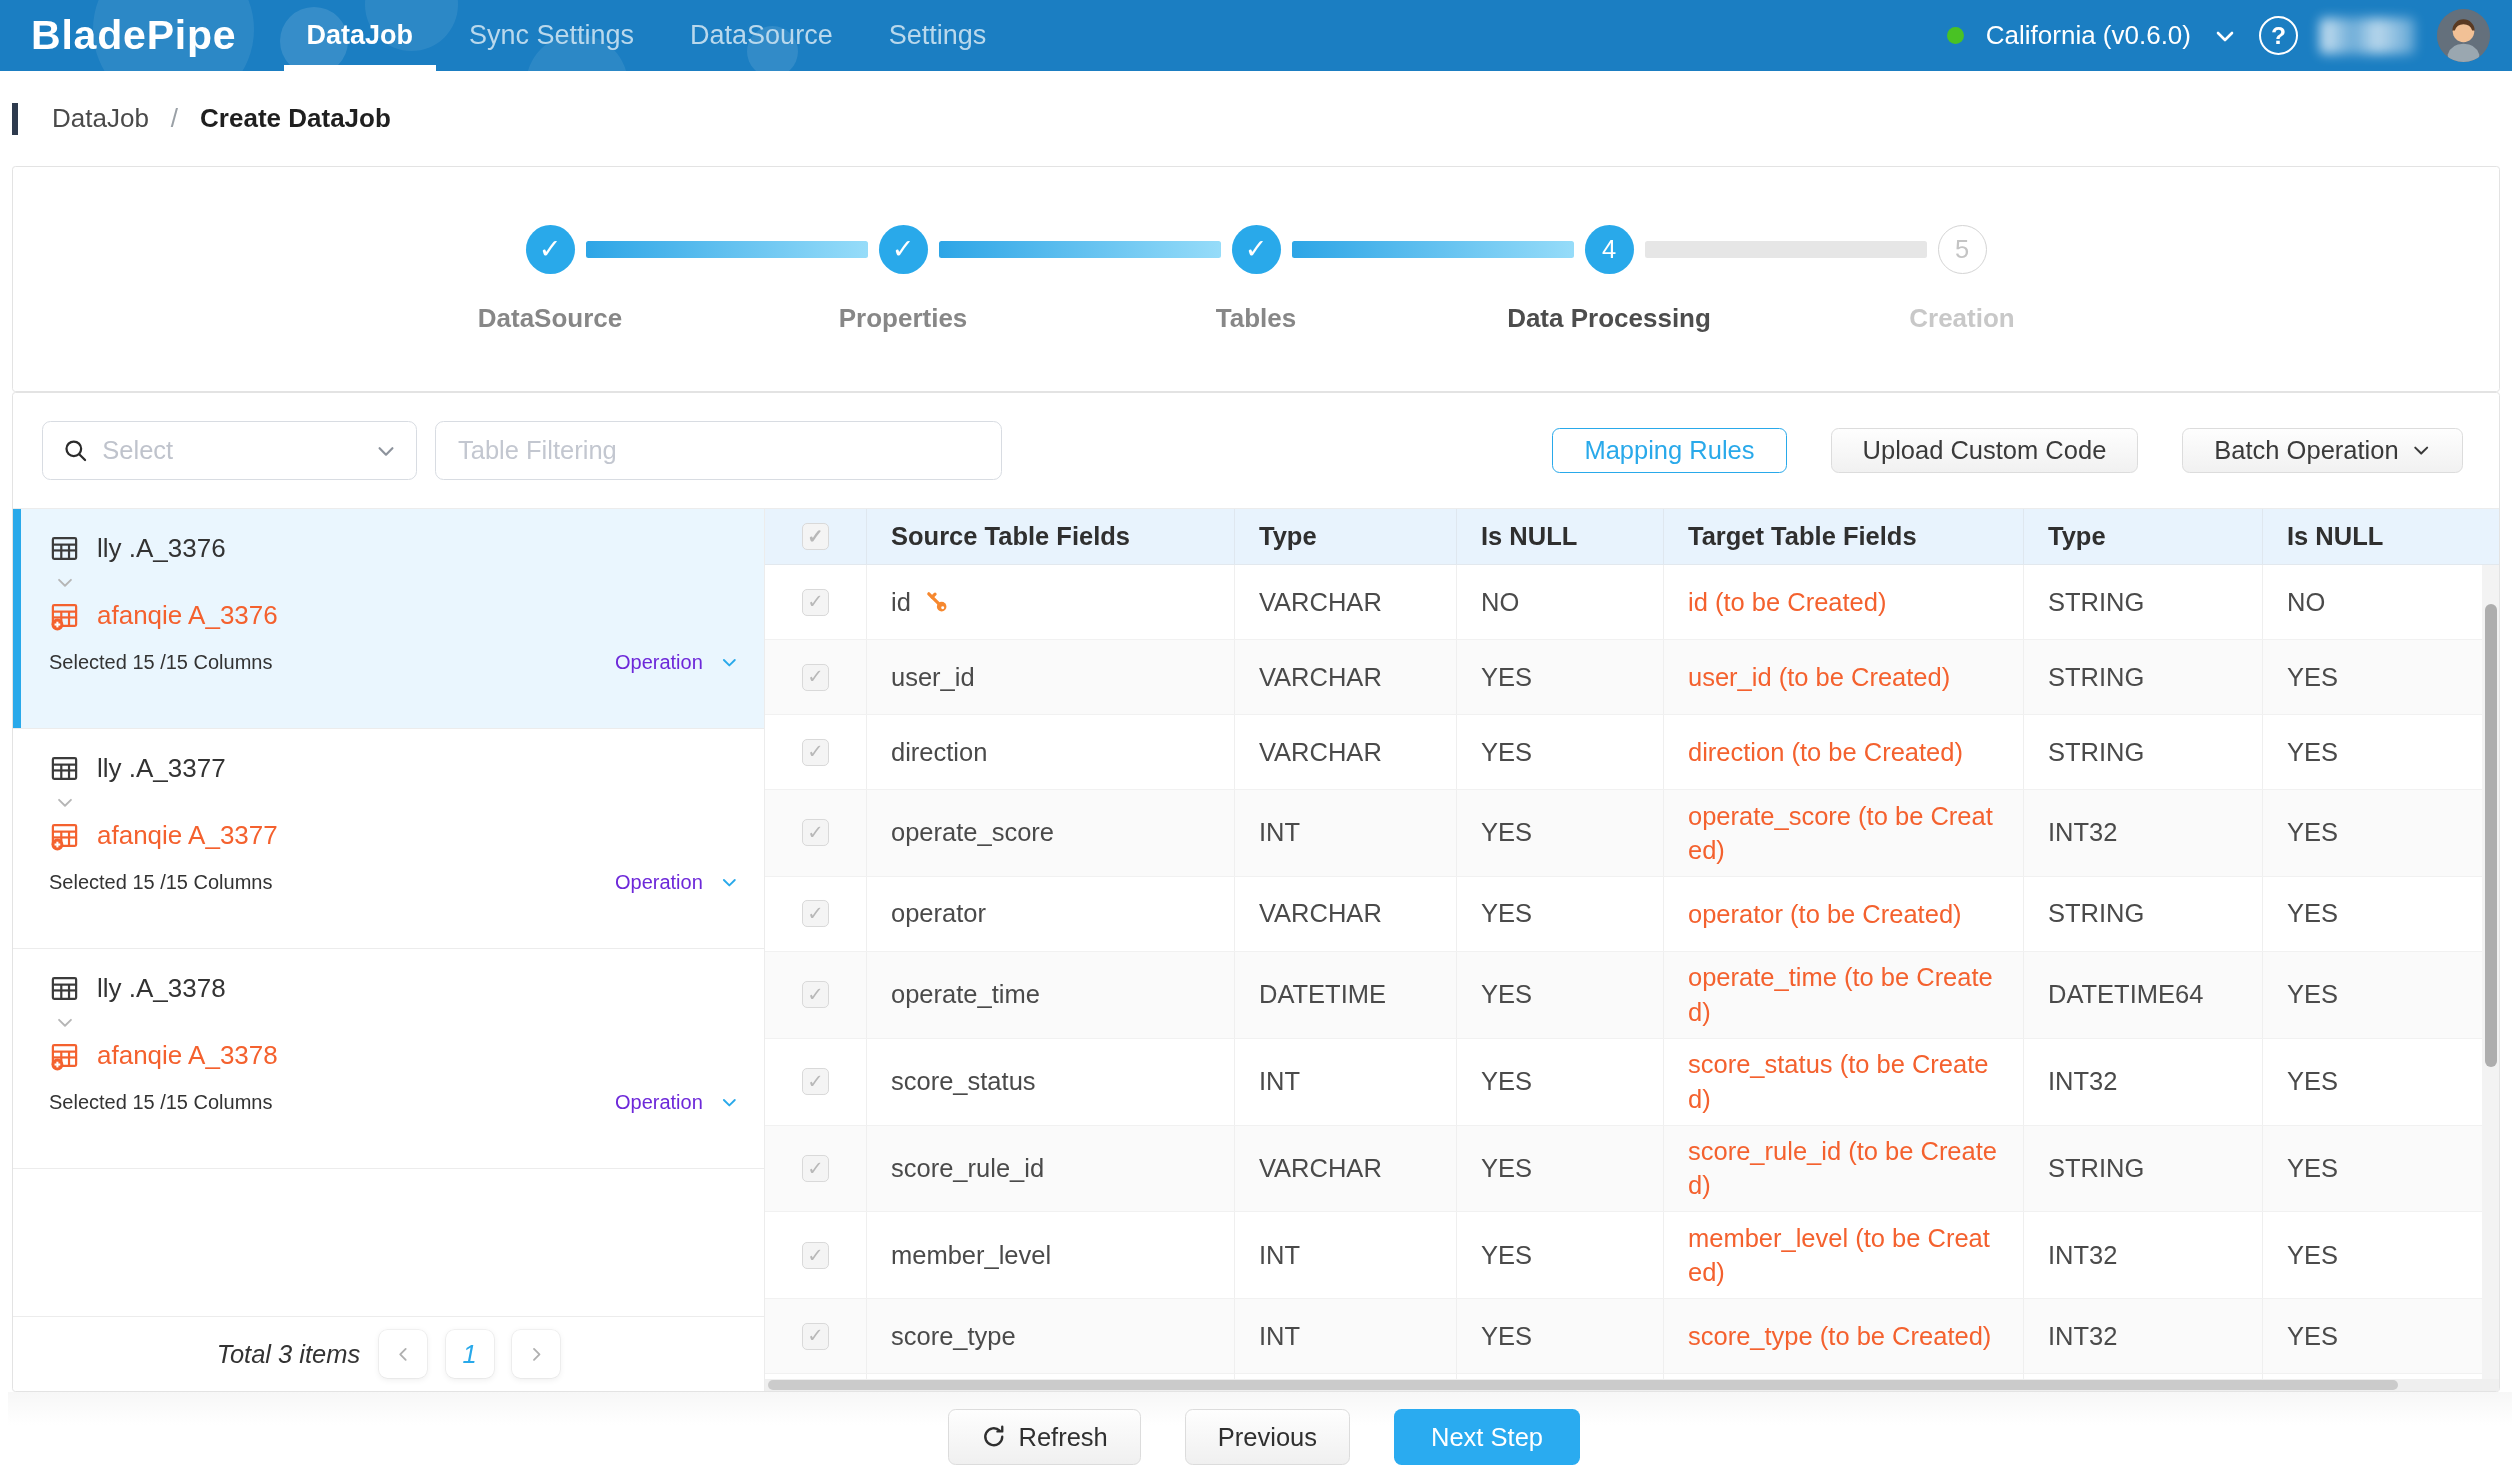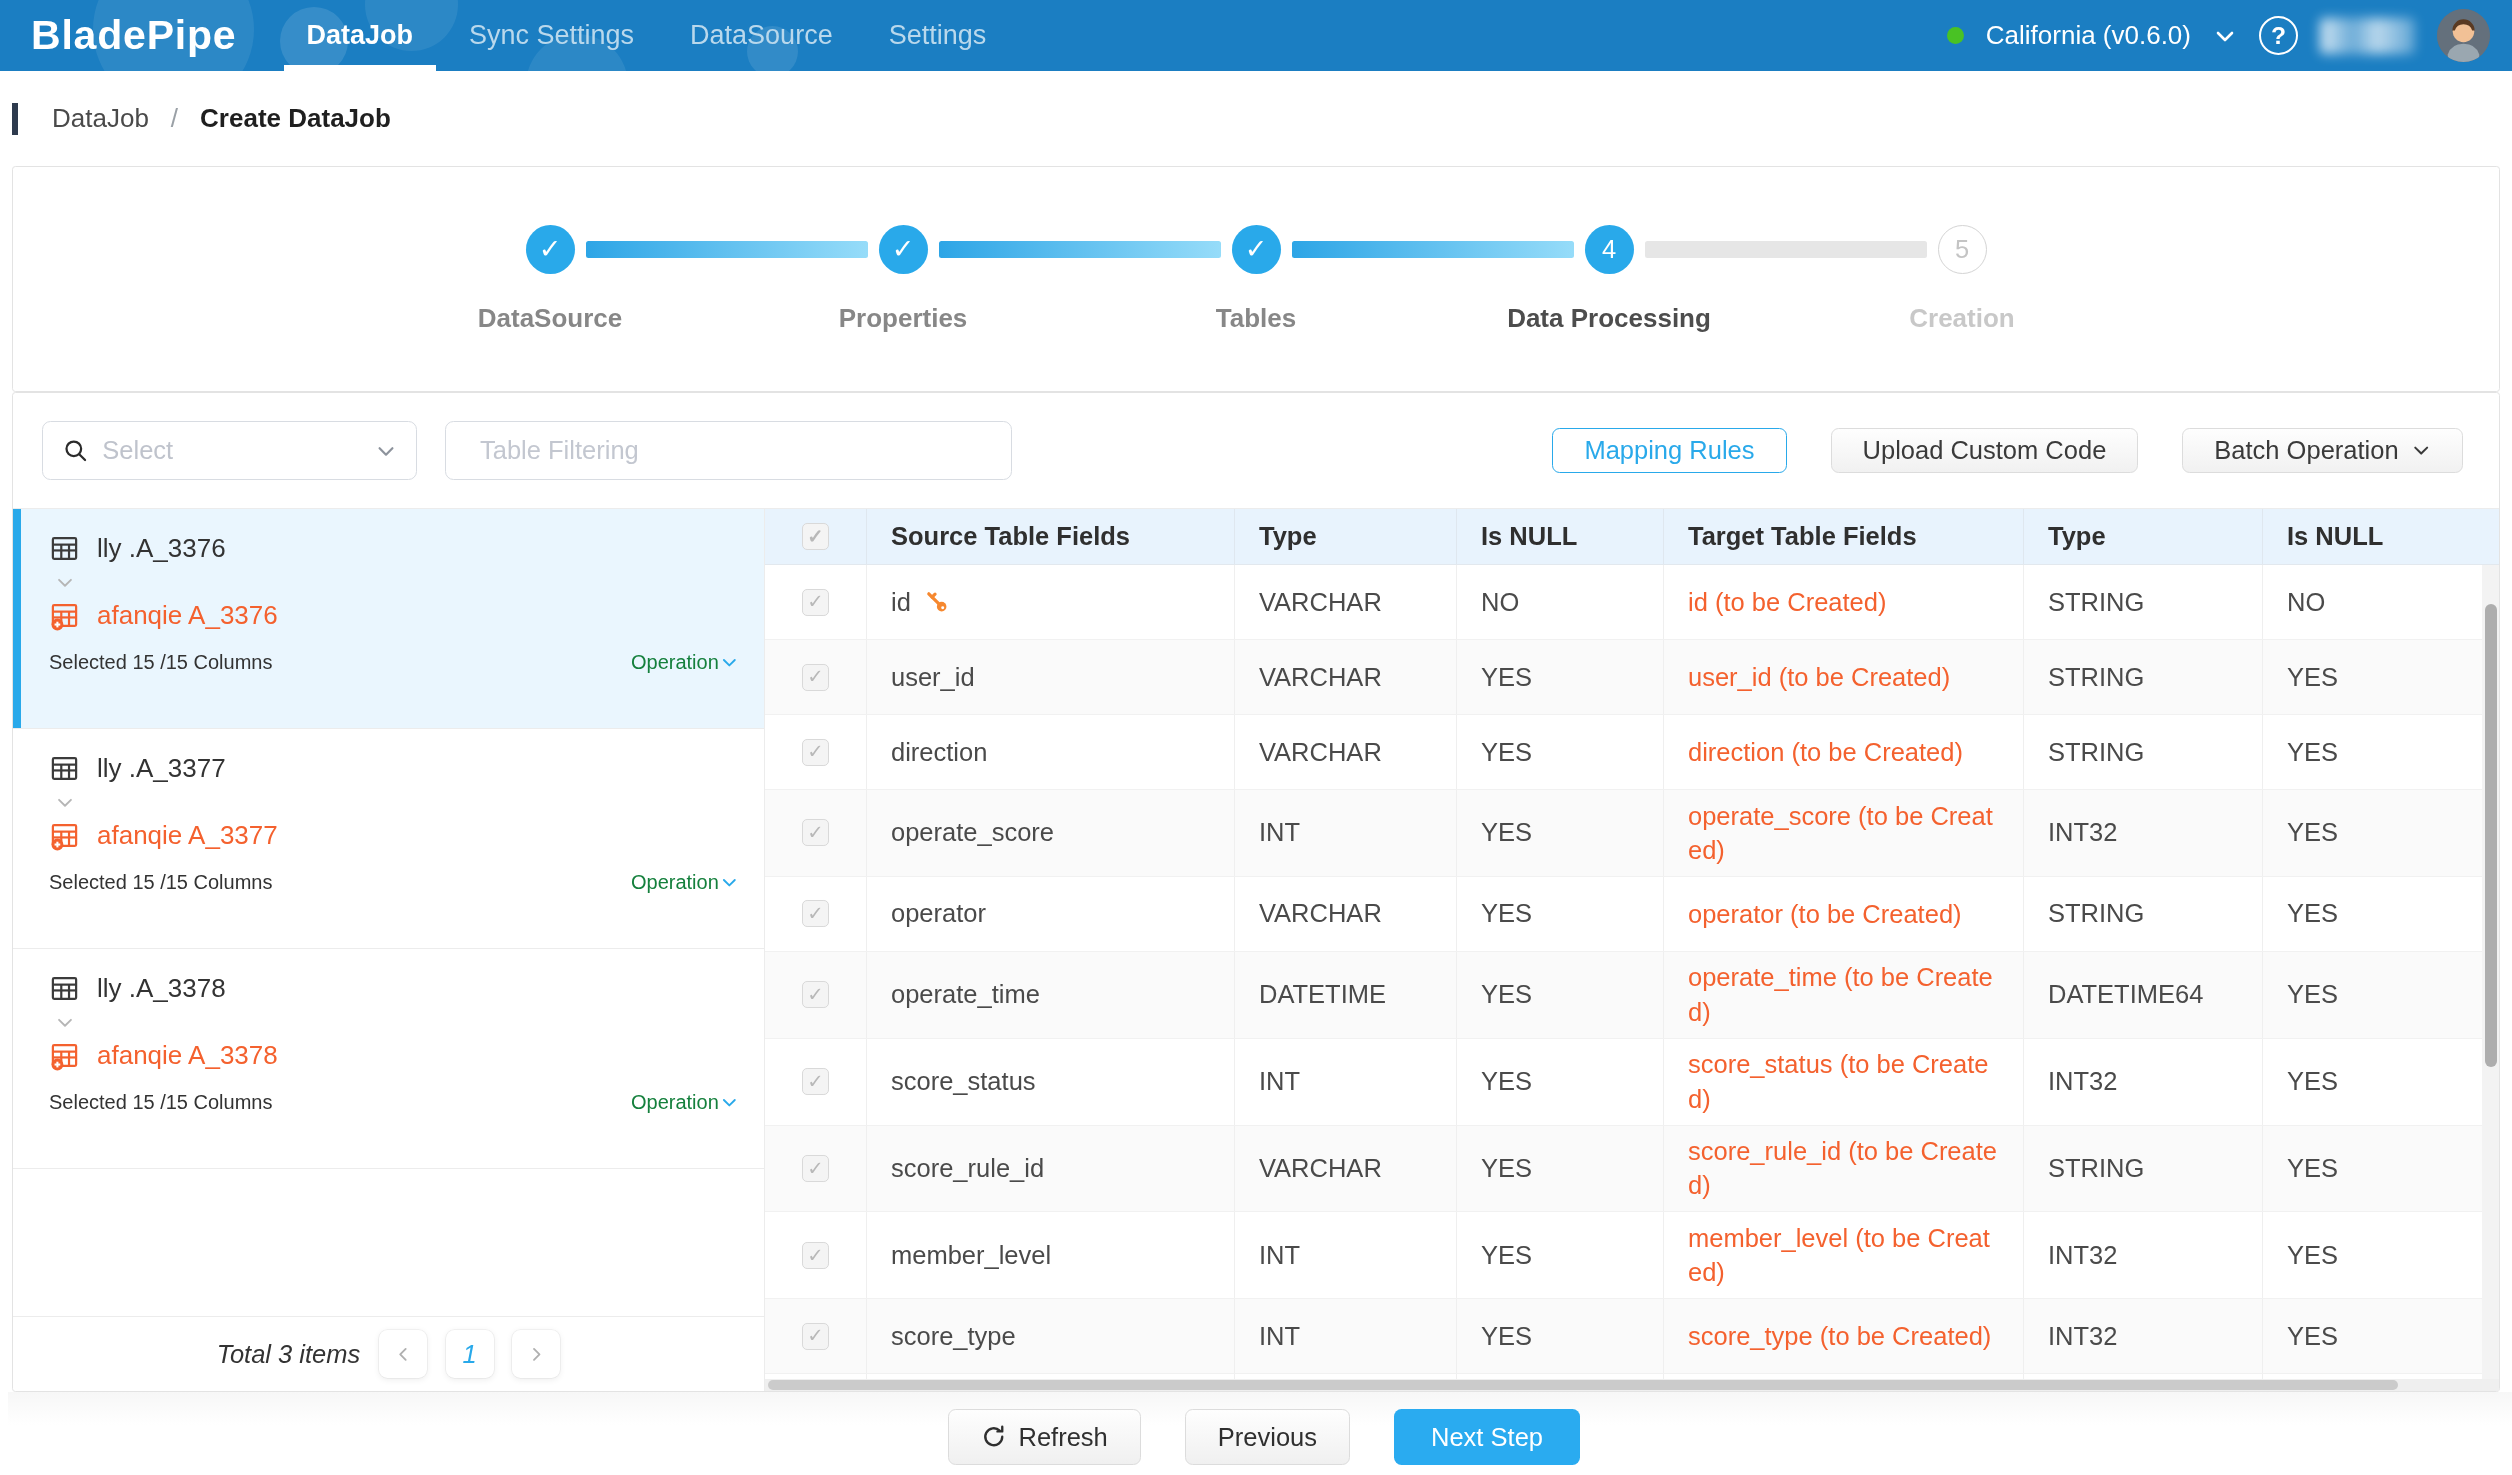--- a/index.html
+++ b/index.html
@@ -62,21 +62,21 @@
 
   
   .content-card { position:absolute; top:392px; left:12px; width:2488px; height:1000px;
     background:#fff; border:1.7px solid #e3e3e3; border-radius:3.4px; }
   .toolbar { position:absolute; top:28px; left:29px; right:36px; height:59px;
     display:flex; align-items:center; }
   .select-box { width:375px; height:59px; border:1.7px solid #d8dce2; border-radius:8.5px;
     background:#fff; display:flex; align-items:center; padding:0 18.7px; cursor:pointer; }
   .select-placeholder { color:#bfc3cc; font-size:25.5px; margin-left:13.6px; flex:1; }
   .filter-input { width:567px; height:59px; border:1.7px solid #d8dce2; border-radius:8.5px;
-    margin-left:28px; padding:0 34px; font-size:25.5px; color:#333; outline:none;
+    margin-left:18px; padding:0 22px; font-size:25.5px; color:#333; outline:none;
     font-family:"Liberation Sans", sans-serif; }
   .filter-input::placeholder { color:#c3c7d0; }
   .toolbar-buttons { margin-left:auto; display:flex; gap:44px; }
   .btn { height:45px; border-radius:7.6px; font-size:25.5px; display:flex; align-items:center;
     justify-content:center; padding:0 31px; cursor:pointer; white-space:nowrap; }
   .btn-outline-blue { border:1.7px solid #29a9ea; color:#29a9ea; background:#fff; }
   .btn-default { border:1.7px solid #dcdcdc; color:#3a3a3a;
     background:linear-gradient(#fefefe,#f1f1f1); gap:12px; }
 
   .content-row { position:absolute; top:115px; left:0; right:0; bottom:0;
@@ -88,21 +88,21 @@
   .side-item { height:220px; flex:none; border-bottom:1.7px solid #ececec;
     padding:24px 25.5px 0 36px; position:relative; cursor:pointer; background:#fff; }
   .side-item.selected { background:#eaf6fe; }
   .side-item.selected::before { content:""; position:absolute; left:0; top:0; bottom:0;
     width:7.6px; background:#29a9ea; }
   .side-row1 { display:flex; align-items:center; gap:17px; font-size:26px; color:#333; }
   .side-chevron { margin:8.5px 0 6.8px 5.1px; height:20.4px; }
   .side-row2 { display:flex; align-items:center; gap:17px; font-size:26px; color:#f4612e; }
   .side-row3 { display:flex; align-items:center; justify-content:space-between;
     margin-top:20.4px; font-size:20px; color:#333; }
-  .operation-link { color:#15803d; display:flex; align-items:center; gap:1px; cursor:pointer; }
+  .operation-link { color:#6d28d9; display:flex; align-items:center; gap:17px; cursor:pointer; }
   .side-filler { flex:1; }
   .side-pagination { height:75px; flex:none; border-top:1.7px solid #ececec; display:flex;
     align-items:center; justify-content:center; gap:18.7px; font-size:25.5px; color:#333;font-style:italic; }
   .page-btn { width:48px; height:48px; border-radius:8.5px; background:#fff; cursor:pointer;
     display:flex; align-items:center; justify-content:center;
     box-shadow:0 1.7px 6.8px rgba(0,0,0,.07), 0 0 0 0.8px #f2f2f2; }
   .page-btn.current { color:#29a9ea; font-size:25.5px; }
 
   
   .table-area { flex:1; position:relative; overflow:hidden; background:#fff; }

